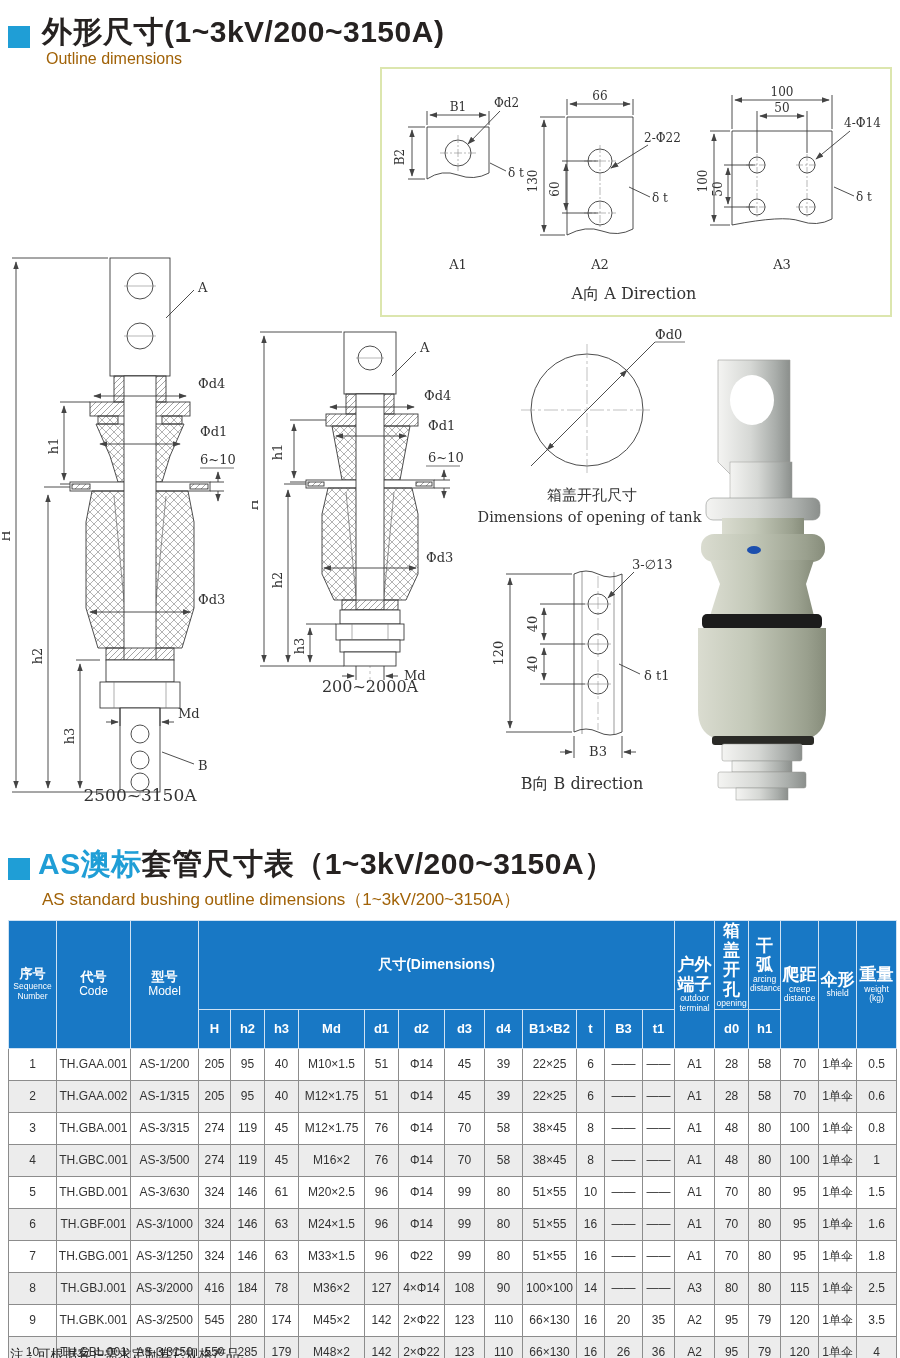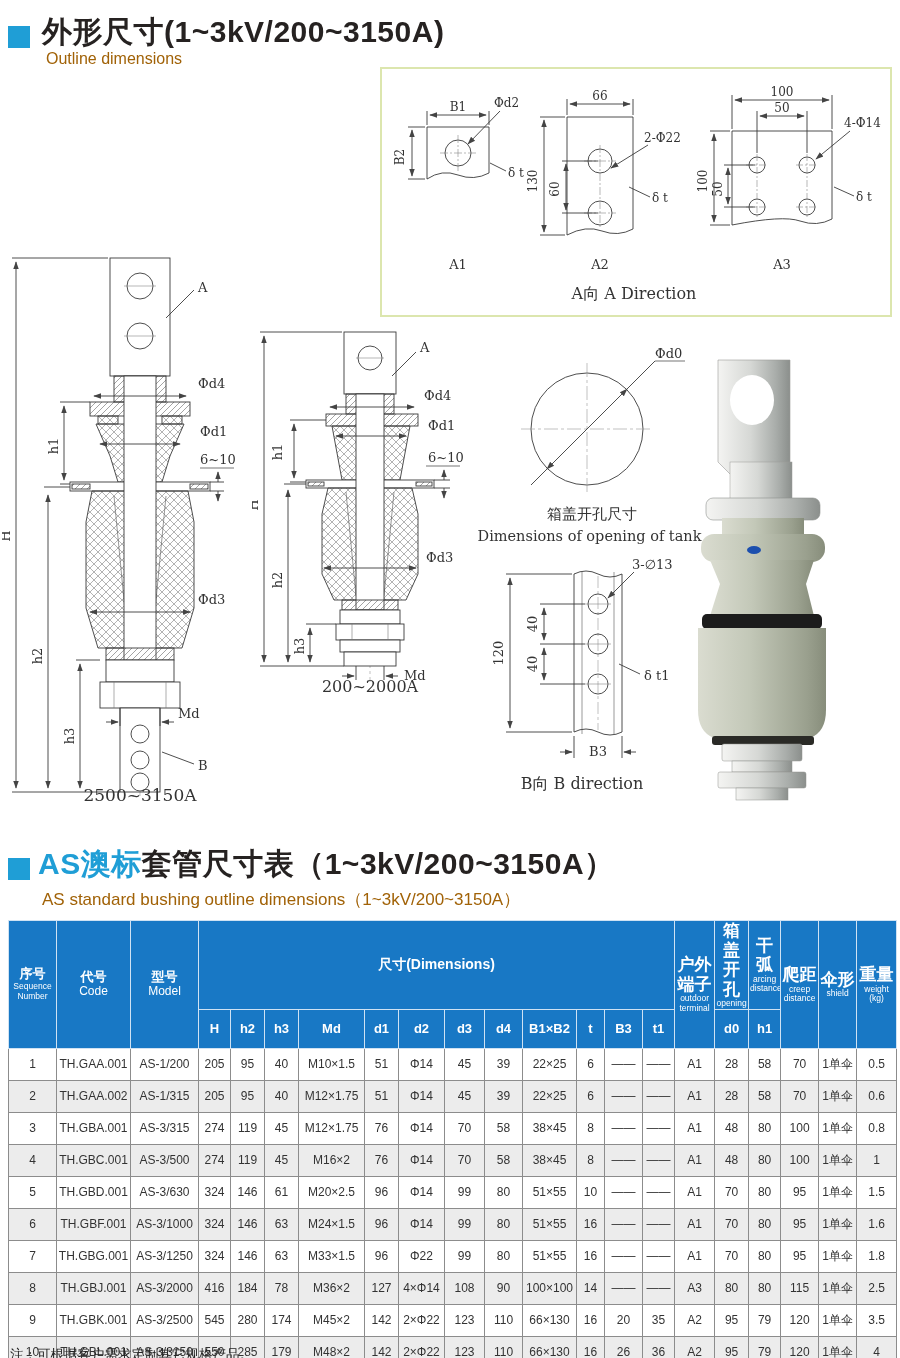--- a/index.html
+++ b/index.html
@@ -252,21 +252,21 @@
         <text x="152" y="350">Md</text>
         <text x="6" y="175" text-anchor="middle" transform="rotate(-90 6 175)">H</text>
         <text x="30" y="122" text-anchor="middle" transform="rotate(-90 30 122)">h1</text>
         <text x="30" y="250" text-anchor="middle" transform="rotate(-90 30 250)">h2</text>
         <text x="52" y="316" text-anchor="middle" transform="rotate(-90 52 316)">h3</text>
         <text x="118" y="362" text-anchor="middle" font-size="16">200~2000A</text>
       </g>
     </svg>
   </div>
 
-  <div class="abs" style="left:487px;top:345px;">
+  <div class="abs" style="left:487px;top:326px;">
     <svg width="210" height="152" viewBox="0 0 210 152">
       <defs>
           <marker id="tk-a" viewBox="0 0 10 10" refX="9" refY="5" markerWidth="9" markerHeight="9" orient="auto-start-reverse">
             <path d="M0,1.5 L10,5 L0,8.5 Z" fill="#444"></path>
           </marker>
         </defs>
       <g stroke="#3a3a3a" stroke-width="0.9" fill="none">
         <circle cx="100" cy="84" r="56"></circle>
         <path d="M34,84 H166 M100,18 V150" stroke="#999" stroke-width="0.6" stroke-dasharray="14 3 3 3"></path>
         <line x1="44" y1="140" x2="60" y2="124"></line>

